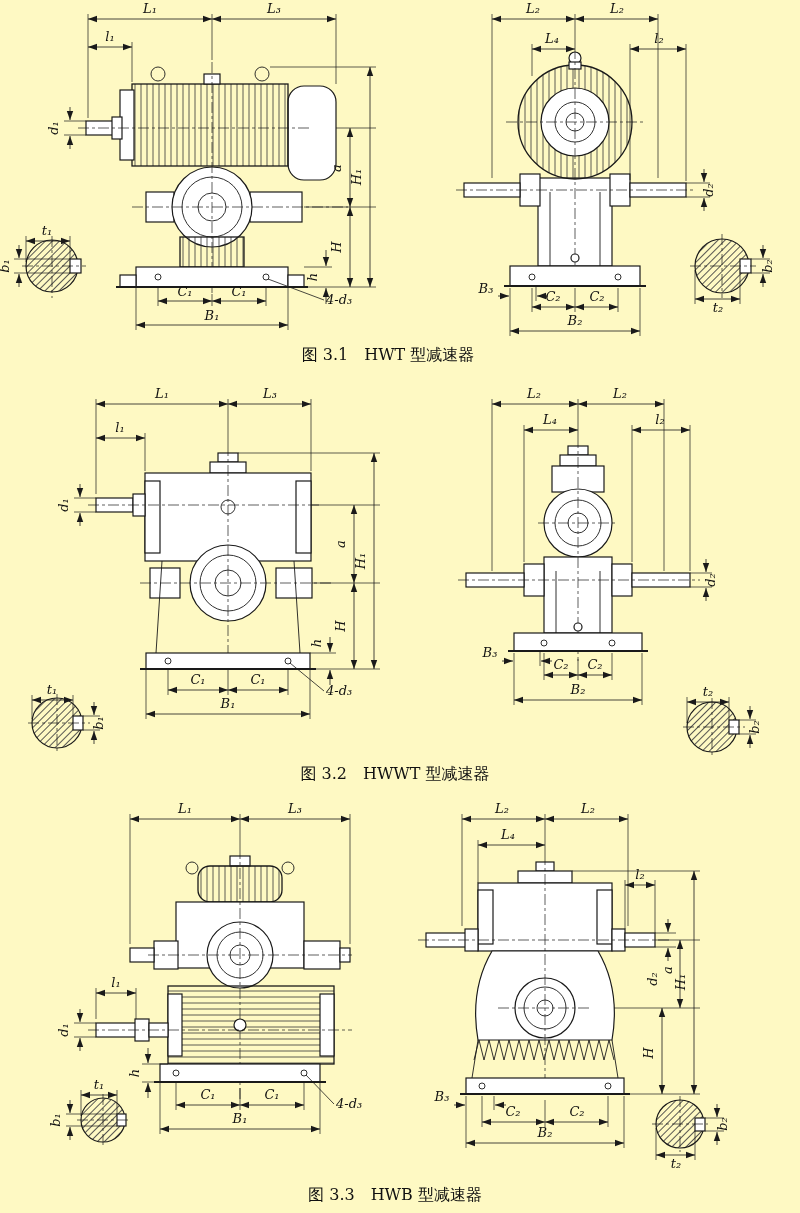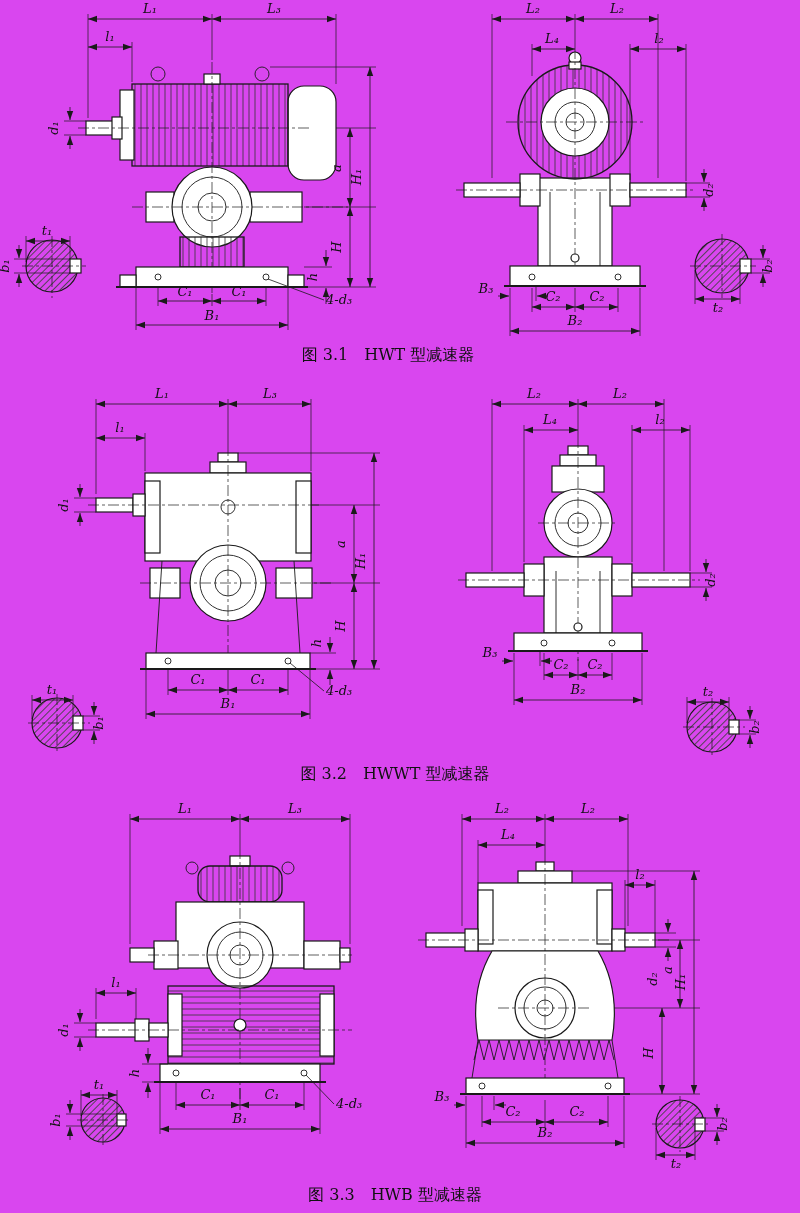--- a/index.html
+++ b/index.html
@@ -1,16 +1,16 @@
 <!DOCTYPE html>
 <html><head>
 <meta charset="utf-8">
 <style>
   html,body{margin:0;padding:0;background:#fff;}
-  .stage{position:relative;width:800px;height:1213px;background:#d946ef;overflow:hidden;
+  .stage{position:relative;width:800px;height:1213px;background:#fef9c3;overflow:hidden;
          font-family:"DejaVu Serif", serif;}
   svg.fig{position:absolute;left:0;}
   .thin{fill:none;stroke:#1a1a1a;stroke-width:0.9;}
   .med{fill:none;stroke:#1a1a1a;stroke-width:2;}
   .w{fill:#ffffff;stroke:#1a1a1a;stroke-width:1.2;}
   .finv{fill:url(#vfin);stroke:#1a1a1a;stroke-width:1.3;}
   .finh{fill:url(#hfin);stroke:#1a1a1a;stroke-width:1.3;}
   .hat{fill:url(#hatch);stroke:#1a1a1a;stroke-width:1.2;}
   .cl{fill:none;stroke:#1a1a1a;stroke-width:0.7;stroke-dasharray:11 3 3 3;}
   .ext{stroke:#1a1a1a;stroke-width:0.7;}

